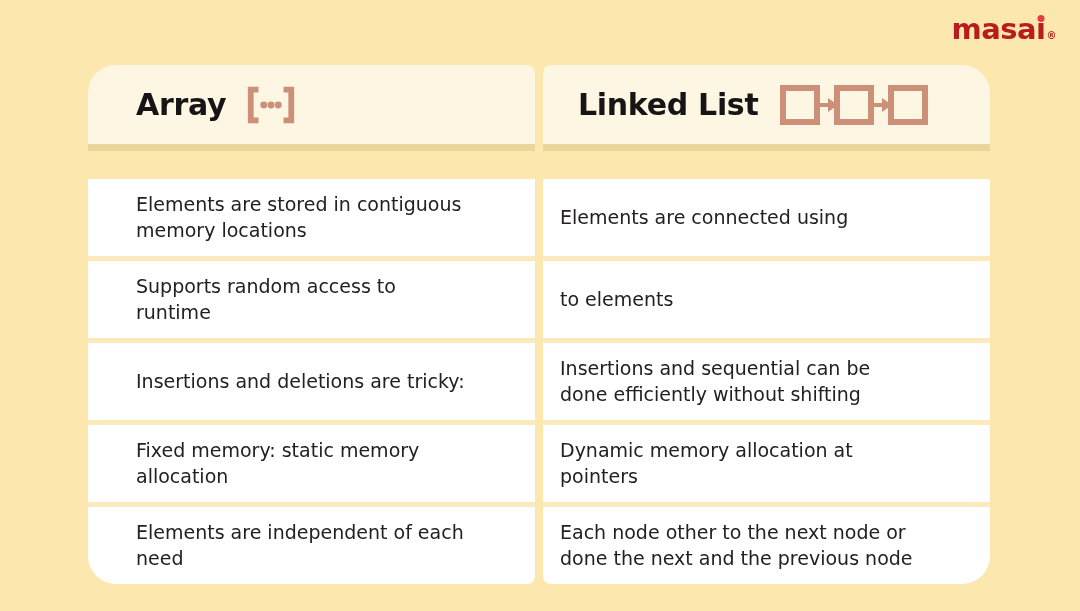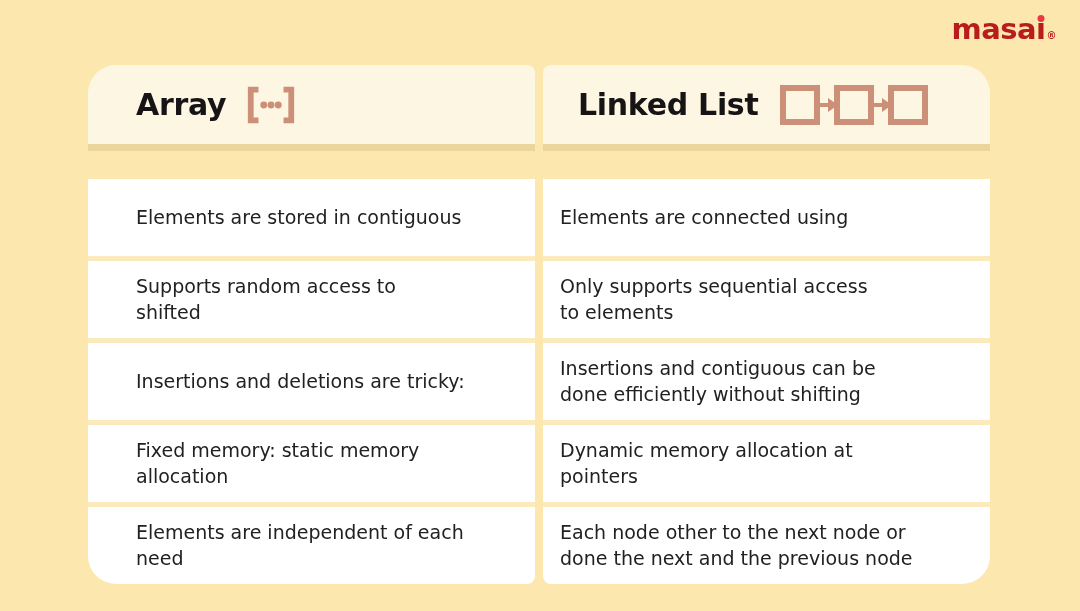--- a/index.html
+++ b/index.html
@@ -109,26 +109,27 @@
           <circle cx="20.5" cy="20" r="3.6"></circle>
           <circle cx="28" cy="20" r="3.6"></circle>
           <circle cx="35.5" cy="20" r="3.6"></circle>
         </g>
       </svg>
     </div>
     <div class="rows rows-left">
       <div class="row">
         <div class="cell-text">
           <span class="line">Elements are stored in contiguous</span>
+          <span class="line">memory locations</span>
         </div>
       </div>
       <div class="row">
         <div class="cell-text">
           <span class="line">Supports random access to</span>
-          <span class="line">shifted</span>
+          <span class="line">runtime</span>
         </div>
       </div>
       <div class="row">
         <div class="cell-text">
           <span class="line">Insertions and deletions are tricky:</span>
         </div>
       </div>
       <div class="row">
         <div class="cell-text">
           <span class="line">Fixed memory: static memory</span>
@@ -164,27 +165,26 @@
       </svg>
     </div>
     <div class="rows rows-right">
       <div class="row">
         <div class="cell-text">
           <span class="line">Elements are connected using</span>
         </div>
       </div>
       <div class="row">
         <div class="cell-text">
-          <span class="line">Only supports sequential access</span>
           <span class="line">to elements</span>
         </div>
       </div>
       <div class="row">
         <div class="cell-text">
-          <span class="line">Insertions and contiguous can be</span>
+          <span class="line">Insertions and sequential can be</span>
           <span class="line">done efficiently without shifting</span>
         </div>
       </div>
       <div class="row">
         <div class="cell-text">
           <span class="line">Dynamic memory allocation at</span>
           <span class="line">pointers</span>
         </div>
       </div>
       <div class="row">

